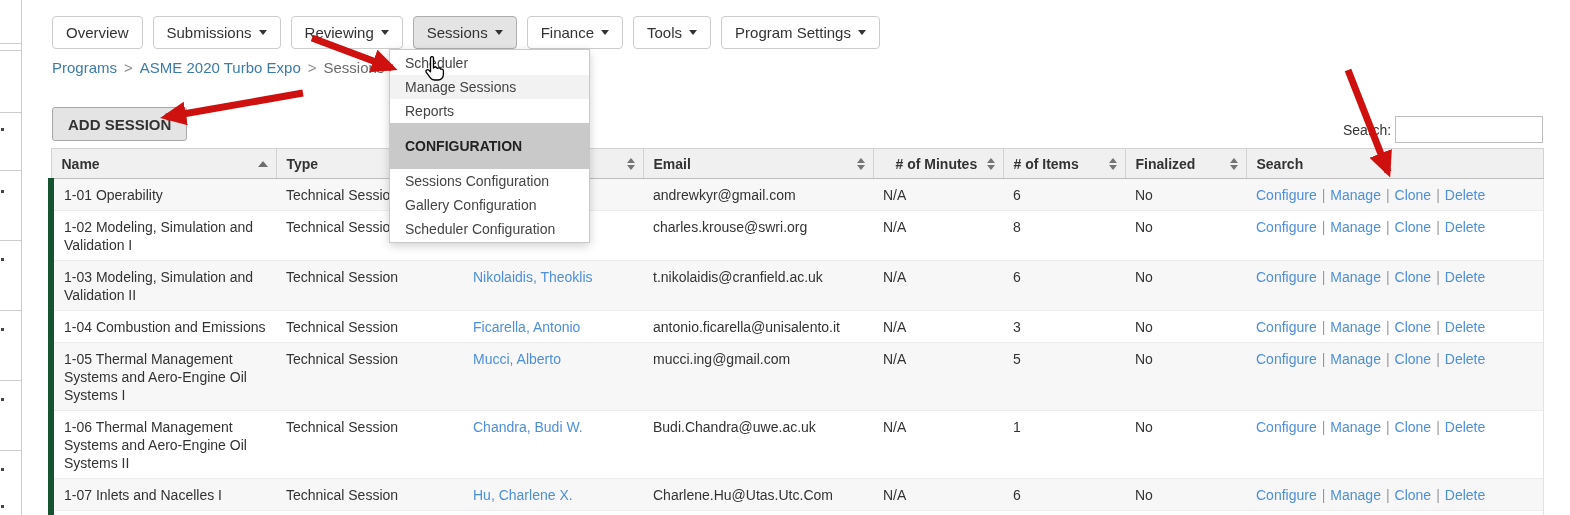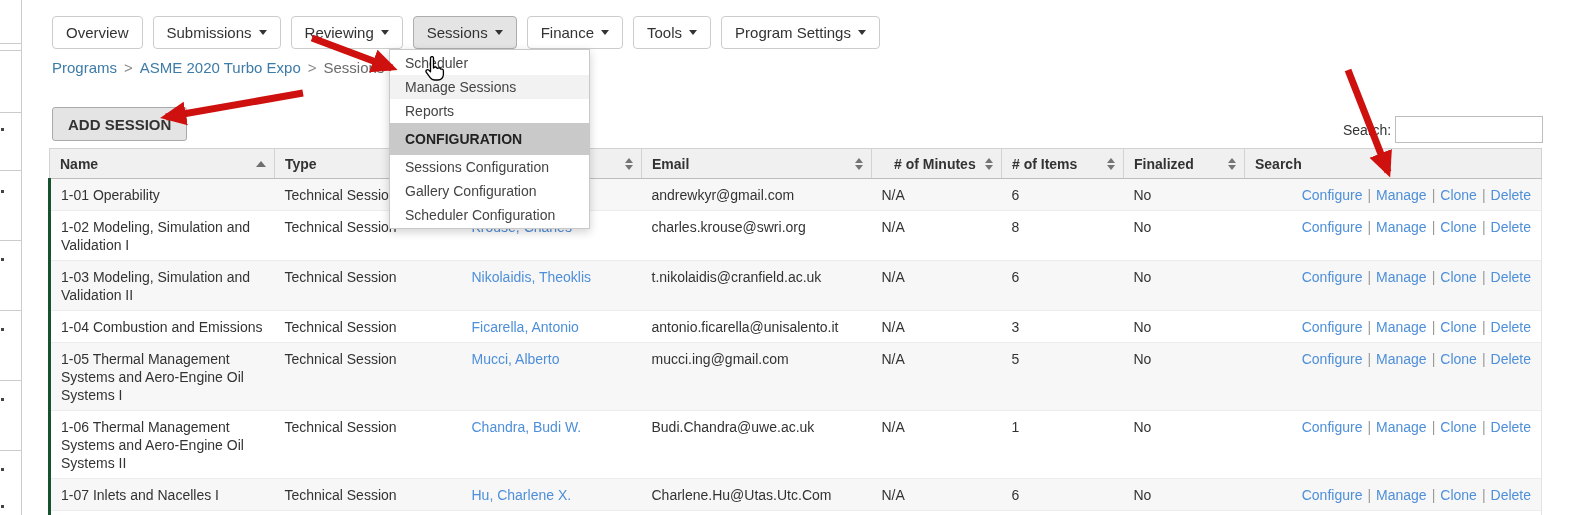--- a/index.html
+++ b/index.html
@@ -47,31 +47,31 @@
   .th-inner { display:flex; align-items:center; justify-content:space-between; padding:0 8px 0 10px; }
   .sort-asc { width:0; height:0; border-left:5px solid transparent; border-right:5px solid transparent;
     border-bottom:6px solid #6e6e6e; }
   .sort-both { display:flex; flex-direction:column; gap:2px; }
   .sort-both i { display:block; width:0; height:0; border-left:4px solid transparent; border-right:4px solid transparent; }
   .sort-both .up { border-bottom:5px solid #757575; }
   .sort-both .dn { border-top:5px solid #757575; }
   .sess-table td { padding:7px 10px 6px 10px; vertical-align:top; line-height:18px; color:#333;
     border-top:1px solid #ececec; }
   .sess-table tr.odd td { background:#f7f7f7; }
-  .sess-table td:first-child { border-left:3px solid #14532d; }
-  .sess-table td:last-child { border-right:1px solid #e3e3e3;text-align:right; }
+  .sess-table td:first-child { border-left:6px solid #14532d; }
+  .sess-table td:last-child { border-right:1px solid #e3e3e3; }
   .cell-link { color:#4e8fd9; cursor:pointer; }
   .action-sep { color:#9a9a9a; margin:0 5px; }
 
   
   .dropdown { position:absolute; left:389px; top:49px; width:201px; background:#fff;
     border:1px solid #c9c9c9; box-shadow:0 3px 9px rgba(0,0,0,.18); z-index:50; padding:1px 0; }
   .dd-item { padding:3px 15px; font-size:14px; color:#444; line-height:18px; cursor:pointer; }
   .dd-item.hover { background:#f2f2f2; }
-  .dd-header { padding:7px 15px; font-size:14px; font-weight:bold; color:#222;
+  .dd-header { padding:14px 15px; font-size:14px; font-weight:bold; color:#222;
     background:#c9c9c9; line-height:18px; }
 
   
   .cursor-icon { position:absolute; left:421px; top:56px; z-index:60; pointer-events:none; }
   .arrows-overlay { position:absolute; left:0; top:0; width:1570px; height:515px;
     z-index:100; pointer-events:none; }
 </style>
 </head>
 <body>
 

